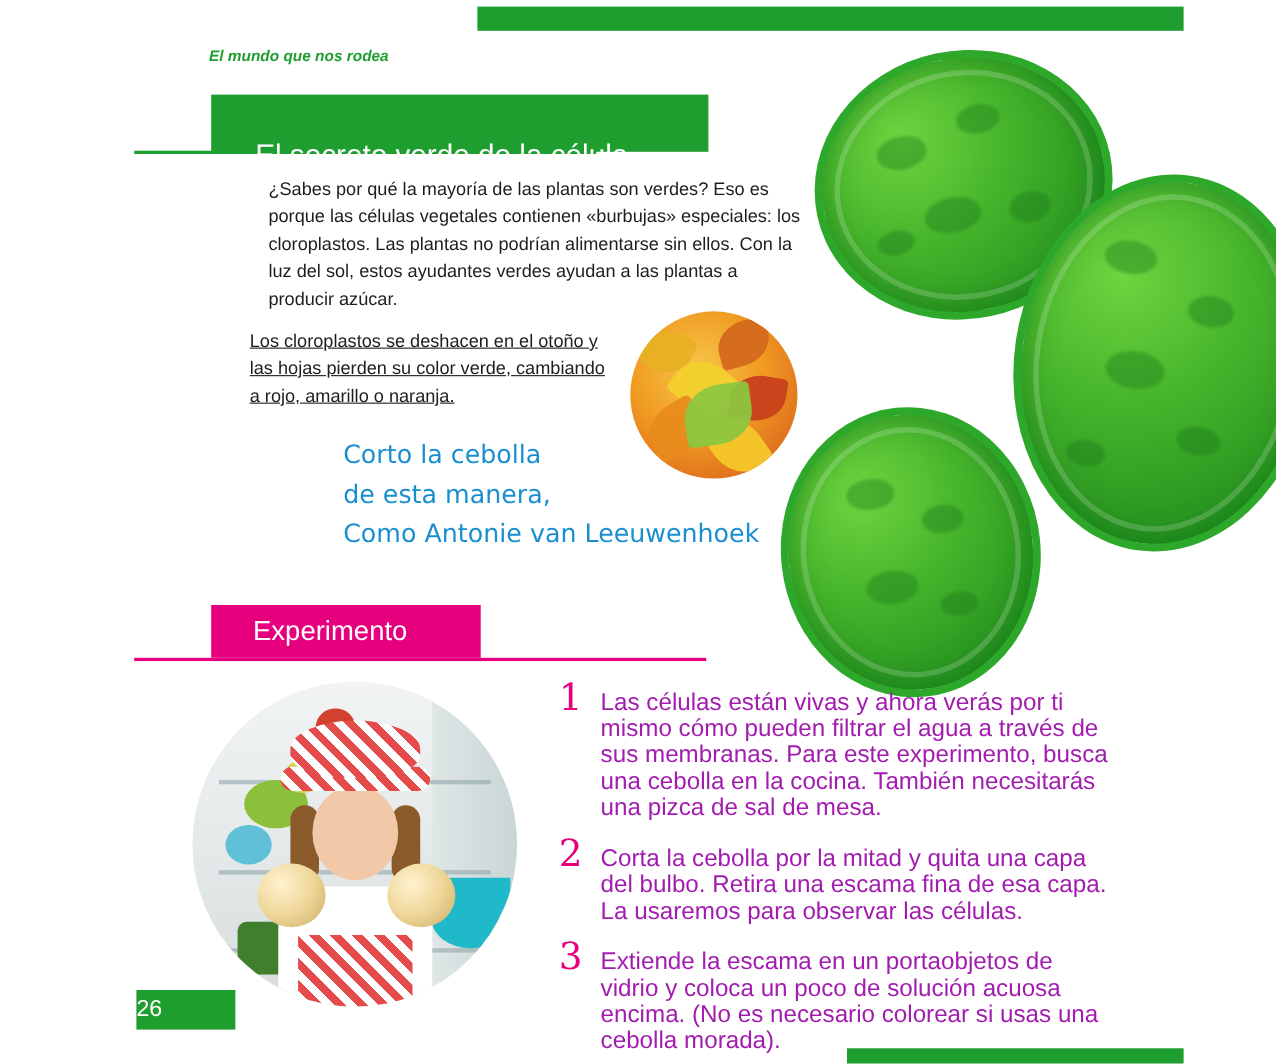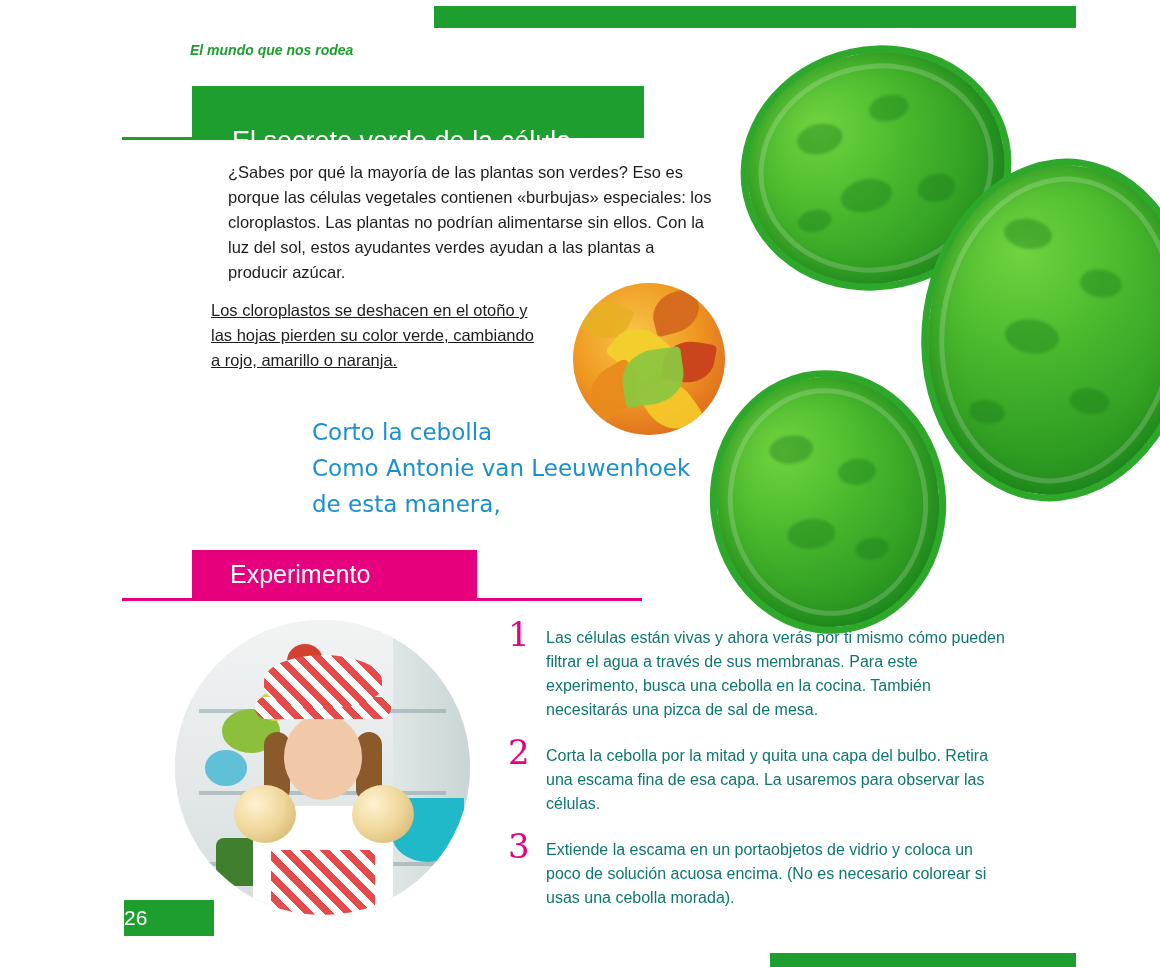--- a/index.html
+++ b/index.html
@@ -101,20 +101,21 @@
     font-size: 27px;
     color: #ffffff;
     margin-top: 12px;
   }
 
   .body-p {
     position: absolute;
     font-size: 16.5px;
     line-height: 25px;
     color: #1d1d1b;
+    margin-left: 16px;
   }
   .p1 { left: 228px; top: 160px; width: 485px; }
   .p2 { left: 211px; top: 298px; width: 330px; text-decoration: underline; }
 
   
   .leaves {
     position: absolute;
     left: 573px;
     top: 283px;
     width: 152px;
@@ -126,42 +127,42 @@
   .leaf {
     position: absolute;
     border-radius: 60% 10% 60% 10%;
     opacity: 0.95;
   }
 
   
   .handwriting {
     position: absolute;
     left: 312px;
-    top: 414px;
+    top: 396px;
     width: 440px;
     font-family: "DejaVu Sans", sans-serif;
     font-size: 23px;
     line-height: 36px;
     color: #1a8fd0;
   }
 
   
   .rule-pink {
     position: absolute;
     left: 122px;
     top: 598px;
     width: 520px;
     height: 3px;
     background: #e6007e;
   }
   .exp-band {
     position: absolute;
     left: 192px;
     top: 550px;
-    width: 285px;
+    width: 245px;
     height: 48px;
     background: #e6007e;
   }
   .exp-band .exp-text {
     position: absolute;
     left: 38px;
     top: 10px;
     font-size: 25px;
     color: #ffffff;
   }
@@ -216,23 +217,23 @@
   .step-num {
     position: absolute;
     left: 0;
     top: -12px;
     font-size: 34px;
     color: #e6007e;
     font-family: "DejaVu Serif", serif;
     font-weight: normal;
   }
   .step-text {
-    font-size: 16px;
+    font-size: 22px;
     line-height: 24px;
-    color: #0f766e;
+    color: #a21caf;
   }
 
   
   .pagenum {
     position: absolute;
     left: 124px;
     top: 900px;
     width: 90px;
     height: 36px;
     background: #1f9e30;
@@ -290,22 +291,22 @@
   <div class="leaf" style="left:52%;top:6%;width:48px;height:40px;background:#d4691e;transform:rotate(-15deg);"></div>
   <div class="leaf" style="left:26%;top:30%;width:56px;height:46px;background:#f2d02c;transform:rotate(40deg);"></div>
   <div class="leaf" style="left:60%;top:38%;width:50px;height:42px;background:#c8401c;transform:rotate(10deg);"></div>
   <div class="leaf" style="left:10%;top:56%;width:52px;height:44px;background:#e88b1c;transform:rotate(-30deg);"></div>
   <div class="leaf" style="left:46%;top:66%;width:54px;height:44px;background:#f4c72a;transform:rotate(55deg);"></div>
   <div class="leaf" style="left:32%;top:44%;width:62px;height:54px;background:#8dc63f;transform:rotate(-8deg);border-radius:55% 8% 55% 8%;"></div>
 </div>
 
 <div class="handwriting">
   <div>Corto la cebolla</div>
+  <div>de esta manera,</div>
   <div>Como Antonie van Leeuwenhoek</div>
-  <div>de esta manera,</div>
 </div>
 
 <div class="rule-pink"></div>
 <div class="exp-band">
   <div class="exp-text">Experimento</div>
 </div>
 
 <div class="photo">
   <div class="fridge-bg"></div>
   <div class="fridge-door"></div>

